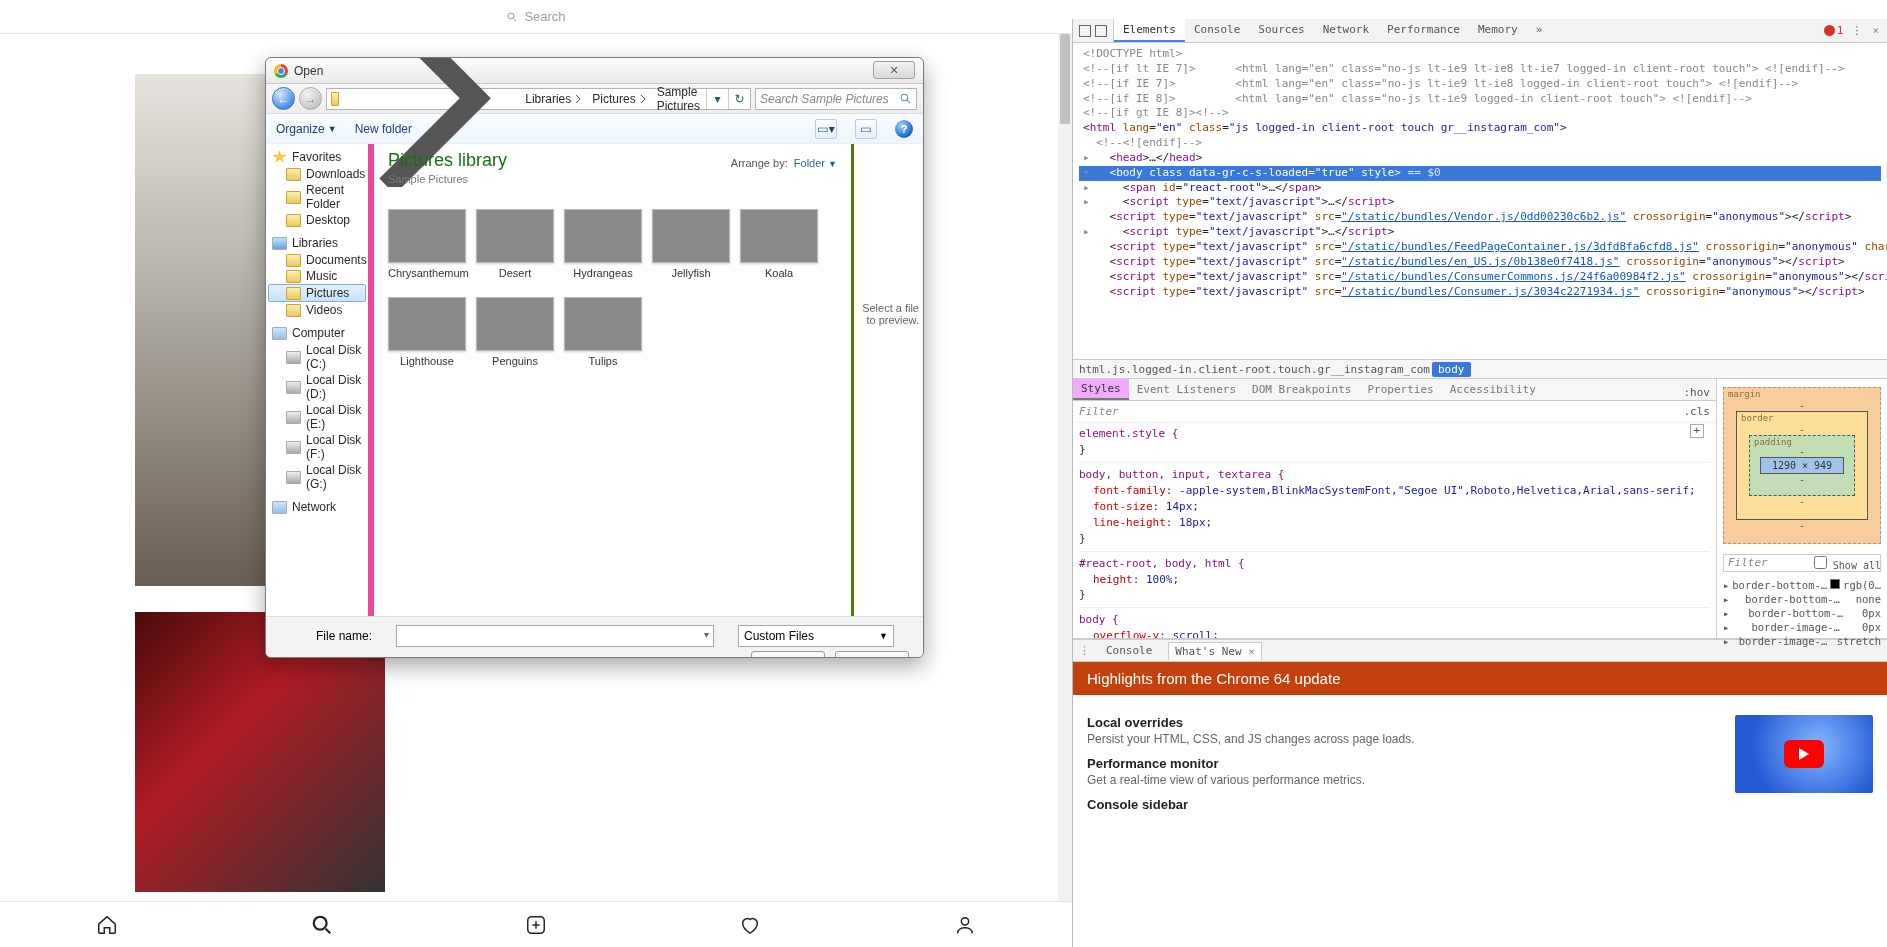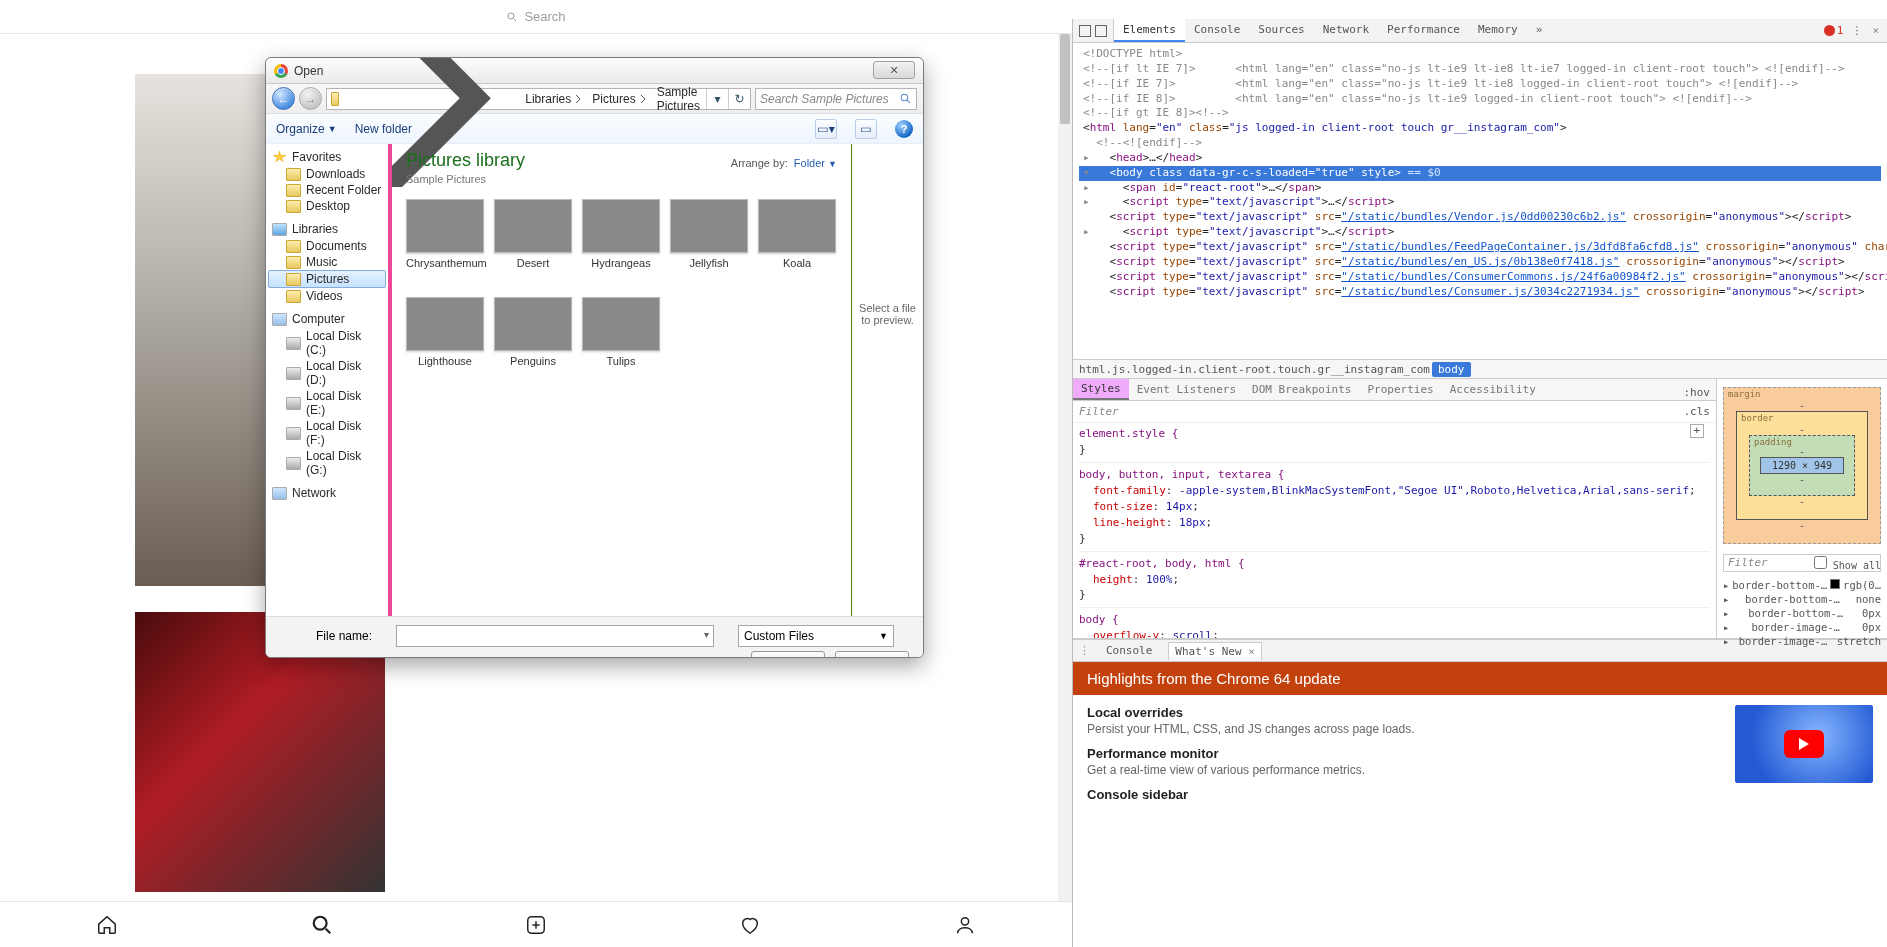--- a/index.html
+++ b/index.html
@@ -46,53 +46,53 @@
 .fd-search { width: 162px; height: 22px; border: 1px solid #b5b5b5; background: #fff; display: flex; align-items: center; padding: 0 4px; color: #888; font-style: italic; justify-content:space-between;}
 .fd-search svg{width:13px;height:13px;}
 
 .fd-toolbar { height: 30px; display: flex; align-items: center; padding: 0 10px; gap: 18px; color: #1a3e7a; border-bottom: 1px solid #e7eef8; background: linear-gradient(#fafdff,#eef5fe); }
 .fd-toolbar .tool { display:flex; align-items:center; gap:3px; }
 .fd-toolbar .spacer { flex:1; }
 .fd-toolbar .ibtn { width:22px; height:20px; border:1px solid #b9cde8; border-radius:2px; background:linear-gradient(#fbfdff,#e6eefb); display:flex;align-items:center;justify-content:center;}
 .fd-toolbar .help { width:18px; height:18px; border-radius:50%; background:radial-gradient(circle at 35% 30%,#9ed2ff,#1768c7 70%); color:#fff; font-weight:bold; display:flex;align-items:center;justify-content:center; font-size:11px;}
 
 .fd-body { display: flex; height: 472px; }
-.fd-side { width: 126px; border-right: 4px solid #ec4899; background:#fff; padding:4px 2px; overflow:hidden;}
+.fd-side { width: 108px; border-right: 6px solid #ec4899; background:#fff; padding:4px 2px; overflow:hidden;}
 .side-group { margin-bottom: 6px; }
 .side-hd { display:flex; align-items:center; gap:5px; padding:2px 4px; color:#2a2a2a; }
 .side-item { display:flex; align-items:center; gap:5px; padding:1px 4px 1px 18px; color:#2a2a2a; }
 .side-item.sel { background: linear-gradient(#e4f1ff,#c7e2ff); border:1px solid #84acdd; border-radius:2px; padding-left:17px;}
 .sicon { width:15px; height:13px; background:#ddd; border:1px solid #aaa; border-radius:1px; flex-shrink:0;}
 .sicon.star{background:radial-gradient(circle,#ffd34e,#e5a100);border:none;border-radius:0;clip-path:polygon(50% 0,61% 35%,98% 35%,68% 57%,79% 91%,50% 70%,21% 91%,32% 57%,2% 35%,39% 35%);}
 .sicon.lib{background:linear-gradient(#bfe2ff,#5fa6e0);}
 .sicon.fold{background:linear-gradient(#fdefb0,#e8c860);border-color:#caa636;}
 .sicon.disk{background:linear-gradient(#eee,#aaa);}
 .sicon.comp{background:linear-gradient(#cfe6ff,#98bfe8);}
 
 .fd-main { flex:1; display:flex; }
 .fd-list { flex:1; padding: 6px 14px; }
 .fd-list h2 { color:#1a6f1c; font-weight:normal; font-size:18px; }
 .fd-list .sub { color:#777; font-size:11px; margin-top:2px; }
 .fd-list .arrange { float:right; color:#555; font-size:11px; margin-top:-28px; }
 .fd-list .arrange a { color:#245fb3; text-decoration:none; }
 
-.thumbs { margin-top: 14px; display:grid; grid-template-columns: repeat(5, 78px); gap: 28px 10px; }
+.thumbs { margin-top: 24px; display:grid; grid-template-columns: repeat(5, 78px); gap: 18px 10px; }
 .th { text-align:center; }
 .th .img { width:78px; height:54px; border:1px solid #bbb; box-shadow:0 1px 2px rgba(0,0,0,.2); background:#888;}
 .th .lbl { margin-top:4px; font-size:11px; color:#333; }
 .th-chry{background:radial-gradient(circle at 50% 50%,#ff8a1e,#d64400 70%);}
 .th-des{background:linear-gradient(#6aa3e0 0%,#c07a3e 55%,#5a2e16 100%);}
 .th-hyd{background:radial-gradient(circle,#f2f7ea,#b9d08a 60%,#3a5d1e);}
 .th-jel{background:radial-gradient(circle at 55% 50%,#ffd77a,#1d3bd1 60%,#0a1860);}
 .th-koa{background:linear-gradient(#b8aa9a,#746354);}
 .th-lgt{background:linear-gradient(#b0c6d5 0%,#6c8b55 40%,#3d2f23 100%);}
 .th-pen{background:linear-gradient(#d8ecff 0%,#2a4870 100%);}
 .th-tul{background:radial-gradient(circle,#ffe21a,#e8b600 60%,#556a1a);}
 
-.fd-preview { width:72px; border-left:1px solid #4d7c0f; padding:8px 4px; font-size:11px; color:#666; text-align:center; display:flex; align-items:flex-start; justify-content:center; }
+.fd-preview { width:72px; border-left:3px solid #4d7c0f; padding:8px 4px; font-size:11px; color:#666; text-align:right; display:flex; align-items:flex-start; justify-content:center; }
 .fd-preview .pv { margin-top:150px; }
 
 .fd-footer { border-top:1px solid #ddd; padding:8px 14px 10px; background:#f3f3f3; }
 .fd-footer .row { display:flex; align-items:center; gap:24px; margin-bottom:4px; }
 .fd-footer .fname { flex:1; max-width:318px; height:22px; border:1px solid #a6a6a6; background:#fff; position:relative;}
 .fd-footer .fname::after{content:"▾"; position:absolute; right:4px; top:3px; color:#666; font-size:10px;}
 .fd-footer .filter { width:156px; height:22px; border:1px solid #a6a6a6; background:#fff; padding:3px 5px; display:flex; justify-content:space-between; align-items:center;}
 .fd-footer .btns { display:flex; gap:10px; justify-content:flex-end; }
 .fd-footer .btn { width:74px; height:24px; border:1px solid #9a9a9a; border-radius:3px; background:linear-gradient(#fdfdfd,#e3e3e3); display:flex; align-items:center; justify-content:center;}
 .fd-footer .btn.split::after{content:"▾"; border-left:1px solid #bbb; padding-left:5px; margin-left:5px; font-size:9px; color:#555;}
@@ -148,21 +148,21 @@
 .dt-box .plist div{display:flex; justify-content:space-between; padding:1px 0; color:#555;}
 .dt-box .plist .arrow::before{content:"▸ ";}
 .dt-box .plist .sw{width:10px;height:10px;background:#000;display:inline-block;margin-right:3px;border:1px solid #777;}
 
 .dt-console { border-top:1px solid #ccc;}
 .dt-console .chead{height:22px; background:#f3f3f3; border-bottom:1px solid #ccc; display:flex; align-items:center; padding:0 6px; gap:10px;}
 .dt-console .chead .ct{color:#555; padding:2px 6px;}
 .dt-console .chead .ct.active{background:#fff; border:1px solid #ccc; border-bottom:none;}
 .dt-console .chead .x{color:#888;}
 .dt-console .banner{background:#c2410c; color:#fff; padding:8px 14px; font-size:15px; font-family:"Segoe UI",sans-serif;}
-.dt-console .body{padding:10px 14px; font-family:"Segoe UI",sans-serif; display:flex; gap:14px;}
+.dt-console .body{padding:20px 14px; font-family:"Segoe UI",sans-serif; display:flex; gap:14px;}
 .dt-console .body .txt{flex:1;}
 .dt-console .body h4{font-size:13px; color:#222; font-weight:600; margin-bottom:2px;}
 .dt-console .body p{font-size:12px; color:#666; margin-bottom:10px;}
 .dt-console .ythumb{width:138px; height:78px; background:radial-gradient(circle at 60% 40%, #86b8ff, #2459d4 70%); position:relative; border-radius:2px;}
 .dt-console .ythumb .play{position:absolute; inset:0; margin:auto; width:40px; height:28px; background:#ff0000; border-radius:6px; display:flex; align-items:center; justify-content:center;}
 .dt-console .ythumb .play::after{content:""; border-left:10px solid #fff; border-top:6px solid transparent; border-bottom:6px solid transparent;}
 </style>
 </head>
 <body>
 

